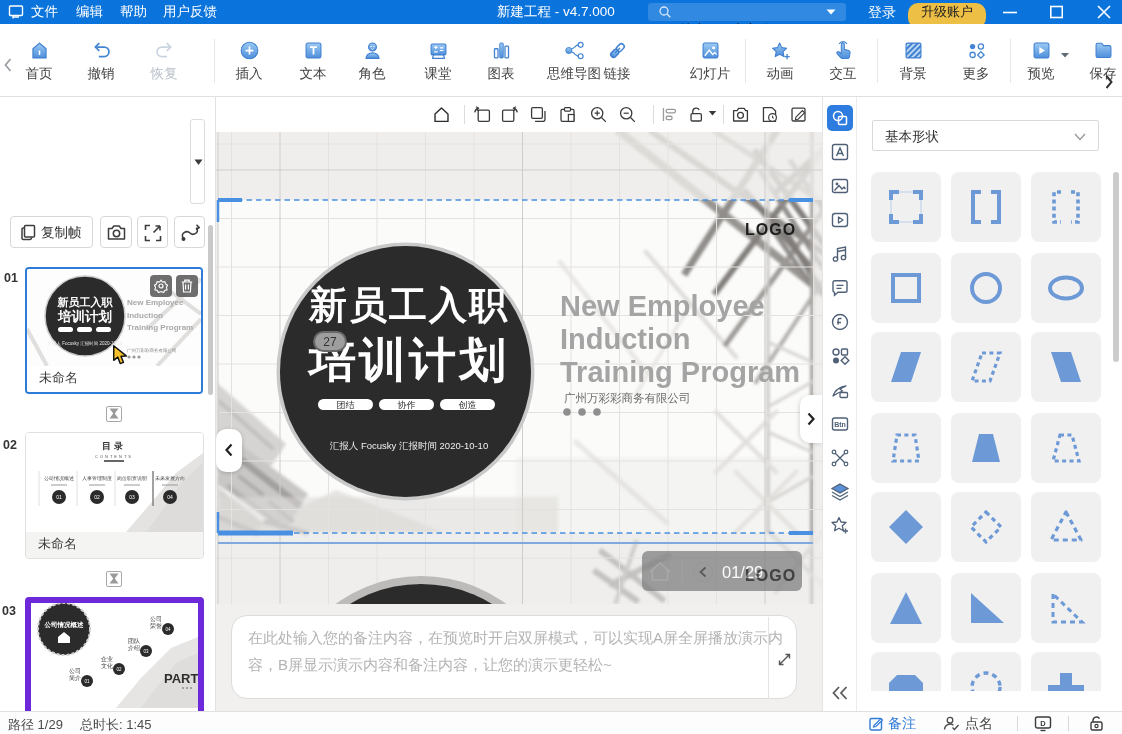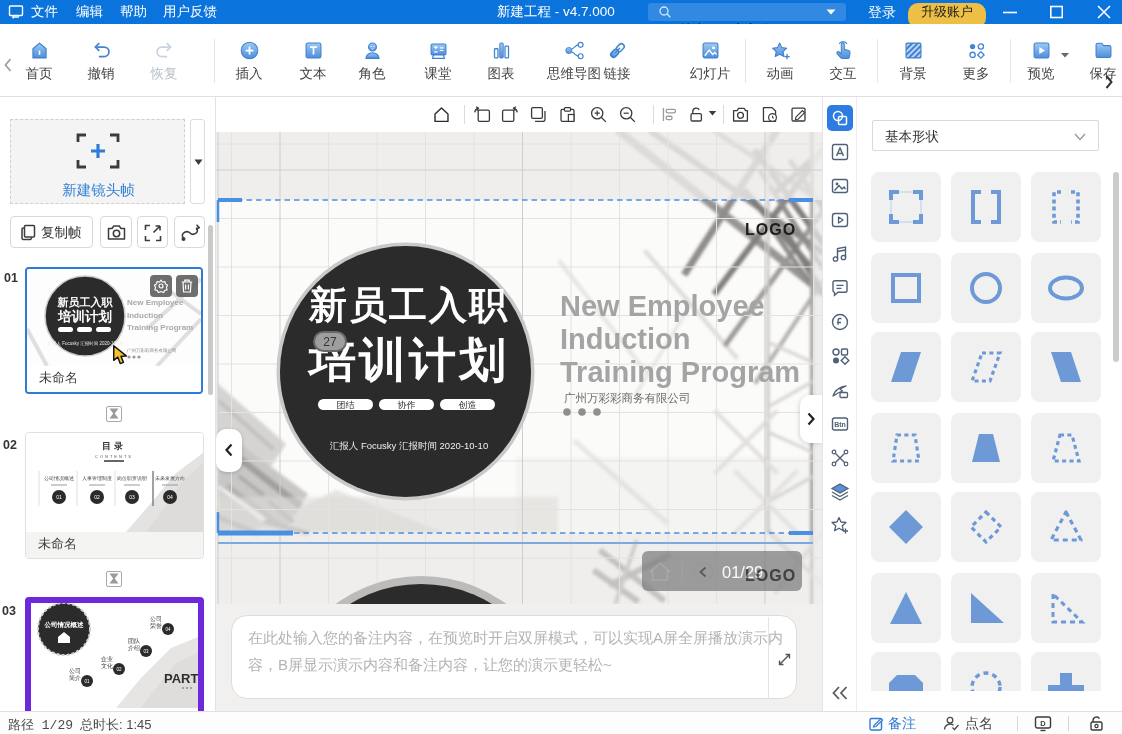--- a/index.html
+++ b/index.html
@@ -208,27 +208,20 @@
         <path d="M3.5 5.5 a1.8 1.8 0 0 1 1.8-1.8 h4.6 l2.3 2.7 H18.7 a1.8 1.8 0 0 1 1.8 1.8 v10 a1.8 1.8 0 0 1 -1.8 1.8 H5.3 a1.8 1.8 0 0 1 -1.8-1.8 Z" fill="url(#tg)" stroke="#3f7fd0" stroke-width="1.2"></path>
       </svg>
     <div class="lbl">保存</div>
   </div>
   <svg style="position:absolute;left:1104px;top:50px" width="10" height="16" viewBox="0 0 10 16">
       <path d="M2.5 2 L7.5 8 L2.5 14" fill="none" stroke="#333" stroke-width="2"></path>
     </svg>
 </div>
 <div class="abs" id="leftpanel">
 
-  <div style="position:absolute;left:10px;top:22px;width:175px;height:85px;background:#f4f4f4;border:1px dashed #cfcfcf;">
-    <svg style="position:absolute;left:65px;top:13px" width="44" height="36" viewBox="0 0 44 36">
-      <path d="M2 9 V2 H10 M34 2 H42 V9 M42 27 V34 H34 M10 34 H2 V27" fill="none" stroke="#3b3b3b" stroke-width="2.8"></path>
-      <path d="M22 11 V25 M15 18 H29" stroke="#2f7cd6" stroke-width="3.2"></path>
-    </svg>
-    <div style="position:absolute;left:0;width:175px;top:61px;text-align:center;font-size:14.5px;color:#3583d5;">新建镜头帧</div>
-  </div>
   <div style="position:absolute;left:190px;top:22px;width:15px;height:85px;background:#fff;border:1px solid #dcdcdc;border-radius:3px;">
     <svg style="position:absolute;left:3px;top:39px" width="9" height="7" viewBox="0 0 9 7">
         <path d="M0.5 0.5 H8.5 L4.5 6 Z" fill="#3b3b3b"></path>
       </svg>
   </div>
 
   <div style="position:absolute;left:10px;top:119px;width:83px;height:32px;background:#fff;border:1px solid #d8d8d8;border-radius:4px;">
     <svg style="position:absolute;left:9px;top:7px" width="17" height="17" viewBox="0 0 17 17">
         <rect x="4.5" y="1.5" width="10" height="11.5" rx="1" fill="none" stroke="#3c3c3c" stroke-width="1.5"></rect>
         <path d="M4.5 4 H3.2 a1.2 1.2 0 0 0 -1.2 1.2 v9 a1.2 1.2 0 0 0 1.2 1.2 h7 a1.2 1.2 0 0 0 1.2 -1.2 V13.5" fill="none" stroke="#3c3c3c" stroke-width="1.5"></path>
@@ -761,21 +754,21 @@
     <div style="position:absolute;left:207.5px;top:555px;width:70px;height:70px;background:#f0f0f0;border-radius:8px;">
         <svg style="position:absolute;left:7px;top:7px" width="56" height="56" viewBox="0 0 56 56">
           <path d="M22 14 H34 V26 H46 V44 H10 V26 H22 Z" fill="#6d9ad6"></path>
         </svg>
       </div>
   </div>
 
   <div style="position:absolute;left:290px;top:75px;width:6px;height:190px;background:#cccccc;border-radius:3px;"></div>
 </div>
 <div class="abs" id="statusbar">
-  <span style="position:absolute;left:8px;top:4px;font-family:Liberation Mono, monospace;">路径 1/29</span>
+  <span style="position:absolute;left:8px;top:4px;">路径 1/29</span>
   <span style="position:absolute;left:80px;top:4px;">总时长: 1:45</span>
   <svg style="position:absolute;left:869px;top:4px" width="15" height="15" viewBox="0 0 15 15">
       <rect x="1" y="2.5" width="11.5" height="11.5" rx="1.5" fill="none" stroke="#2f7bd8" stroke-width="1.4"></rect>
       <path d="M5 9.5 L12 2.5 L13.5 4 L7 10.5 L4.5 11 Z" fill="#fff" stroke="#2f7bd8" stroke-width="1.2"></path>
     </svg>
   <span style="position:absolute;left:888px;top:3px;font-size:14px;color:#2f7bd8;">备注</span>
   <svg style="position:absolute;left:943px;top:4px" width="17" height="15" viewBox="0 0 17 15">
       <circle cx="7" cy="4.2" r="2.8" fill="none" stroke="#4a4a4a" stroke-width="1.3"></circle>
       <path d="M1.5 13.5 a5.5 5.5 0 0 1 9 -4.2" fill="none" stroke="#4a4a4a" stroke-width="1.3"></path>
       <path d="M9.5 11.5 L11.5 13.5 L15.5 9" fill="none" stroke="#4a4a4a" stroke-width="1.4"></path>

